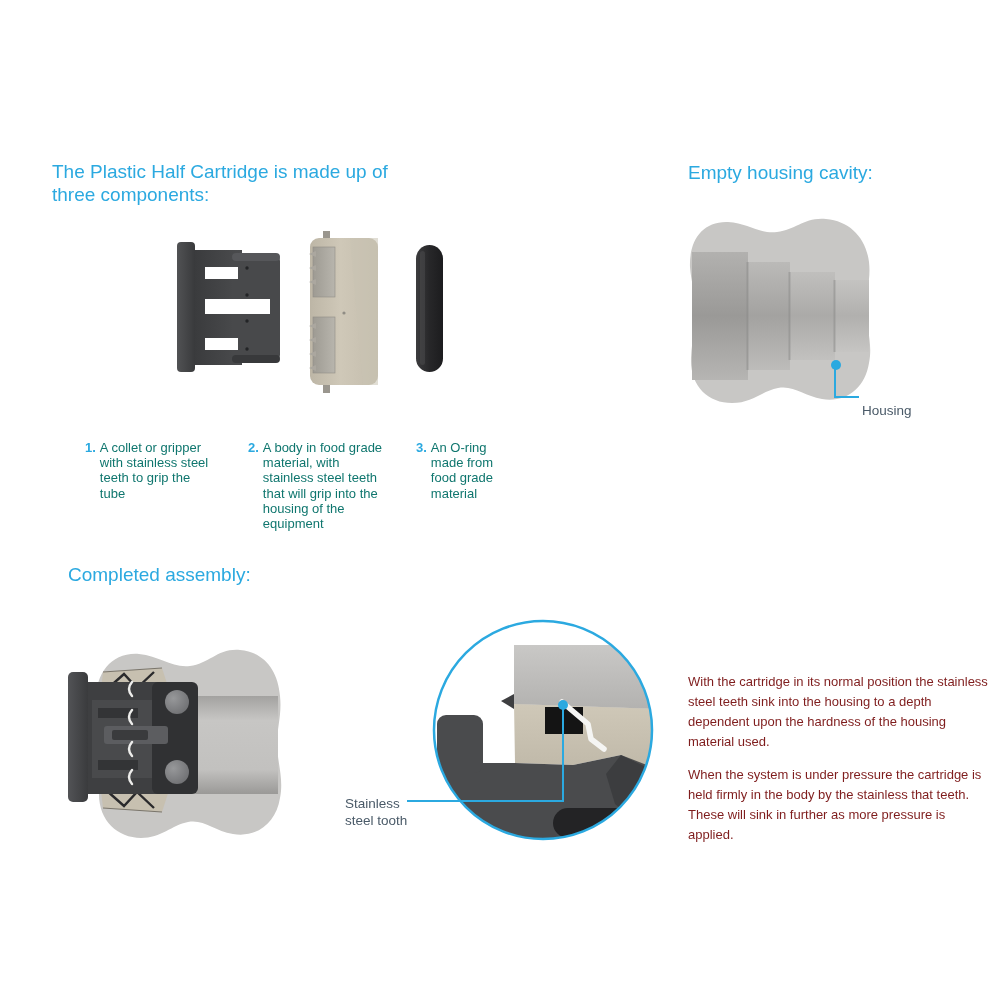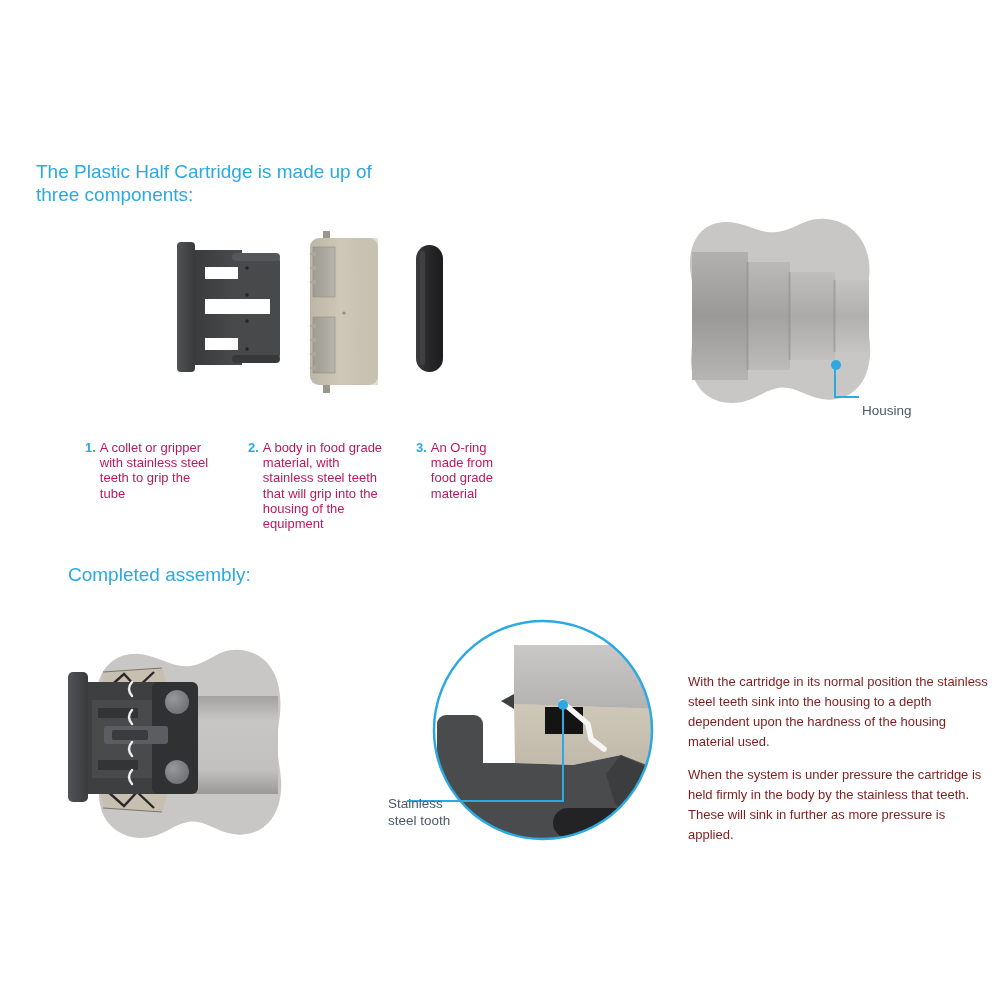--- a/index.html
+++ b/index.html
@@ -6,35 +6,36 @@
   .page{
     position:relative;width:1000px;height:1000px;background:#ffffff;overflow:hidden;
     font-family:"Liberation Sans", sans-serif;
   }
   .heading{
     position:absolute;color:#2BA9E0;font-size:19px;line-height:23px;font-weight:400;
     letter-spacing:0;
   }
   .item{position:absolute;display:flex;align-items:flex-start;}
   .item .num{color:#2BA9E0;font-weight:700;font-size:13px;line-height:15.2px;margin-right:4px;}
-  .item .txt{color:#be185d;font-size:13px;line-height:15.2px;}
+  .item .txt{color:#0f766e;font-size:13px;line-height:15.2px;}
   .label{position:absolute;color:#4A5A68;font-size:13.5px;line-height:17px;}
   .para{position:absolute;color:#7f1d1d;font-size:13px;line-height:20px;}
   .para p{margin:0 0 13px 0;}
   .cl{position:absolute;background:#2BA9E0;}
   .cdot{position:absolute;width:10px;height:10px;border-radius:50%;background:#2BA9E0;}
   svg{position:absolute;display:block;}
 </style>
 </head>
 <body>
 
 <div class="page">
 
-  <div class="heading" style="left:36px;top:160px;width:358px;">The Plastic Half Cartridge is made up of three components:</div>
-
+  <div class="heading" style="left:52px;top:160px;width:358px;">The Plastic Half Cartridge is made up of three components:</div>
+
+  <div class="heading" style="left:688px;top:161px;width:300px;">Empty housing cavity:</div>
 
   <div class="heading" style="left:36px;top:563px;width:300px;margin-left:32px;">Completed assembly:</div>
 
   <svg style="left:160px;top:225px;" width="300" height="175" viewBox="0 0 300 175">
     <defs>
       <linearGradient id="gFlange" x1="0" y1="0" x2="1" y2="0">
         <stop offset="0" stop-color="#515254"></stop>
           <stop offset="1" stop-color="#393A3C"></stop>
       </linearGradient>
       <linearGradient id="gPanel" x1="0" y1="0" x2="1" y2="0">
@@ -217,20 +218,20 @@
       <rect x="128" y="196" width="94" height="30" rx="15" fill="#232325"></rect>
       <rect x="120" y="95" width="38" height="27" fill="#141414"></rect>
       <path d="M 137 90 L 163 112 L 166 127 L 179 137" stroke="#F5F5F3" stroke-width="5.5" fill="none" stroke-linecap="round" stroke-linejoin="round"></path>
     </g>
     <circle cx="118" cy="118" r="109" fill="none" stroke="#2BA9E0" stroke-width="2.5"></circle>
   </svg>
 
   <div class="cl" style="left:562px;top:705px;width:2px;height:97px;"></div>
   <div class="cl" style="left:407px;top:800px;width:157px;height:2px;"></div>
   <div class="cdot" style="left:558px;top:700px;"></div>
-  <div class="label" style="left:345px;top:795px;width:72px;margin-left:43px;">Stainless steel tooth</div>
+  <div class="label" style="left:345px;top:795px;width:72px;">Stainless steel tooth</div>
 
   <div class="para" style="left:688px;top:672px;width:306px;">
     <p>With the cartridge in its normal position the stainless steel teeth sink into the housing to a depth dependent upon the hardness of the housing material used.</p>
     <p>When the system is under pressure the cartridge is held firmly in the body by the stainless that teeth. These will sink in further as more pressure is applied.</p>
   </div>
 
 </div>
 
 </body></html>

